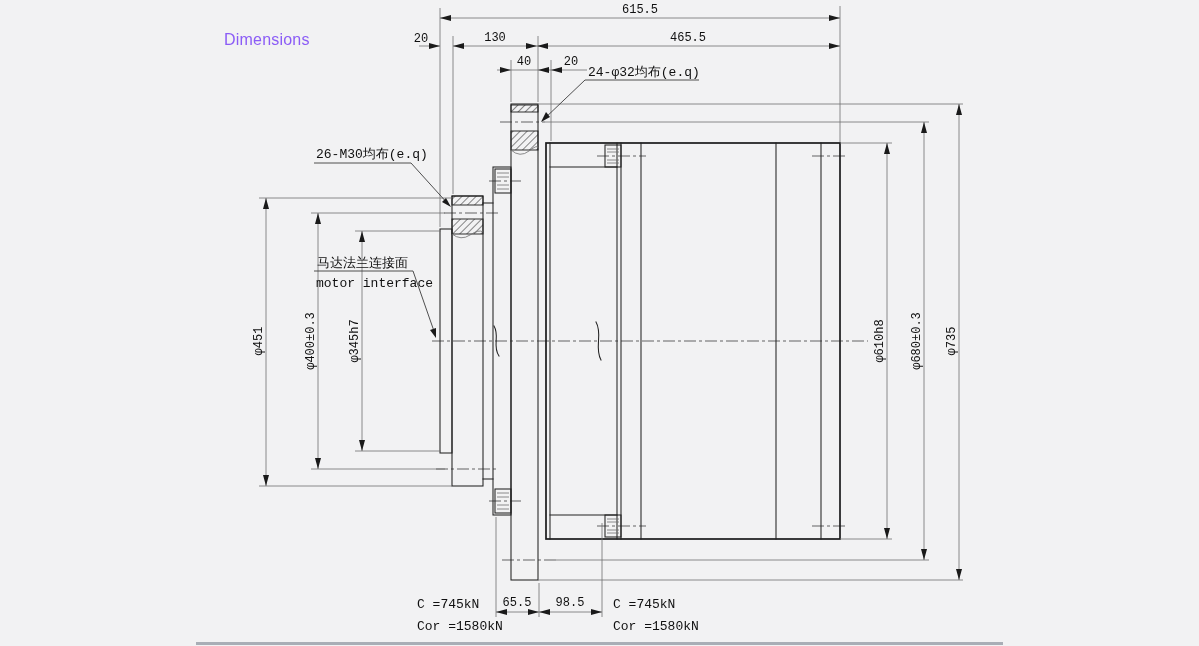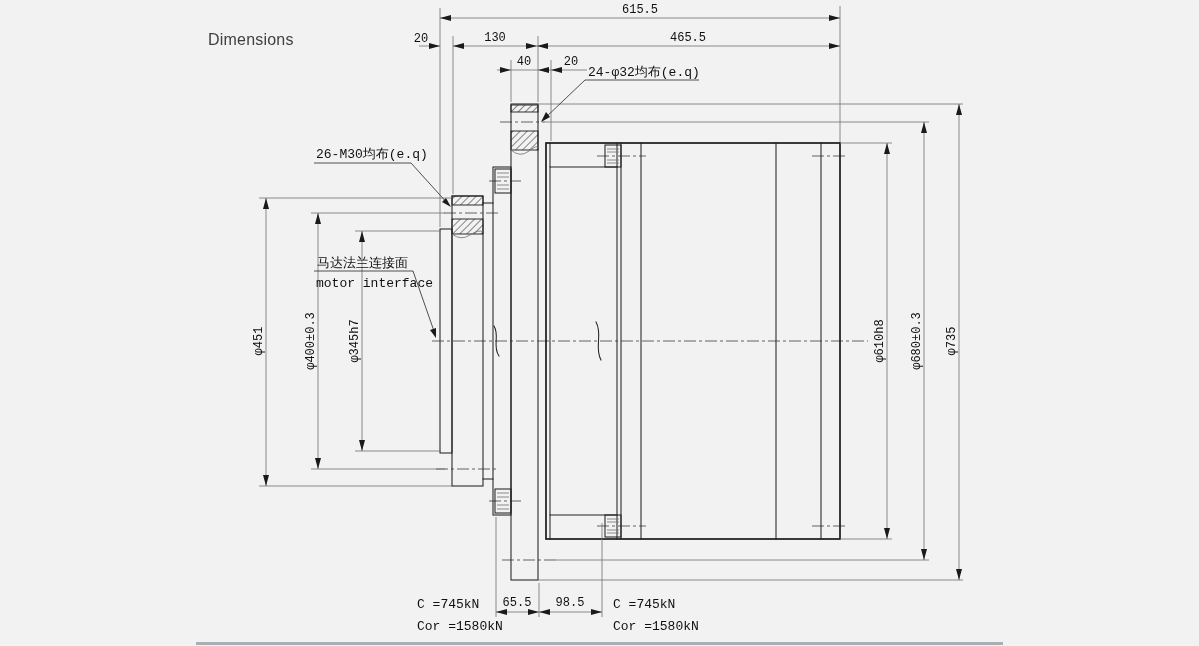--- a/index.html
+++ b/index.html
@@ -1,17 +1,17 @@
 <!DOCTYPE html>
 <html><head>
 <meta charset="utf-8">
 <style>
   html,body{margin:0;padding:0;width:1199px;height:646px;background:#f2f2f3;overflow:hidden;}
   #stage{position:relative;width:1199px;height:646px;background:#f2f2f3;font-family:"Liberation Sans",sans-serif;}
-  #page-title{position:absolute;left:208px;top:31px;font-size:16px;font-weight:500;color:#404040;letter-spacing:.2px;}
+  #page-title{position:absolute;left:224px;top:31px;font-size:16px;font-weight:500;color:#8b5cf6;letter-spacing:.2px;}
   #divider{position:absolute;left:196px;top:642px;width:807px;height:3px;background:#a9aeb6;}
   svg{position:absolute;left:0;top:0;}
   .lb{stroke:#1a1a1a;stroke-width:1.7;fill:none;stroke-linecap:square;}
   .lm{stroke:#232323;stroke-width:1.05;fill:none;stroke-linecap:square;}
   .lt{stroke:#6f6f6f;stroke-width:.8;fill:none;}
   .ld{stroke:#3c3c3c;stroke-width:.9;fill:none;}
   .lc{stroke:#4a4a4a;stroke-width:.85;fill:none;stroke-dasharray:12 3 3 3;}
   .ar{fill:#1a1a1a;stroke:none;}
   .ht{fill:url(#hatch);stroke:#1a1a1a;stroke-width:.9;}
   text{fill:#101010;font-family:"Liberation Mono","DejaVu Sans Mono",monospace;font-size:12px;}

